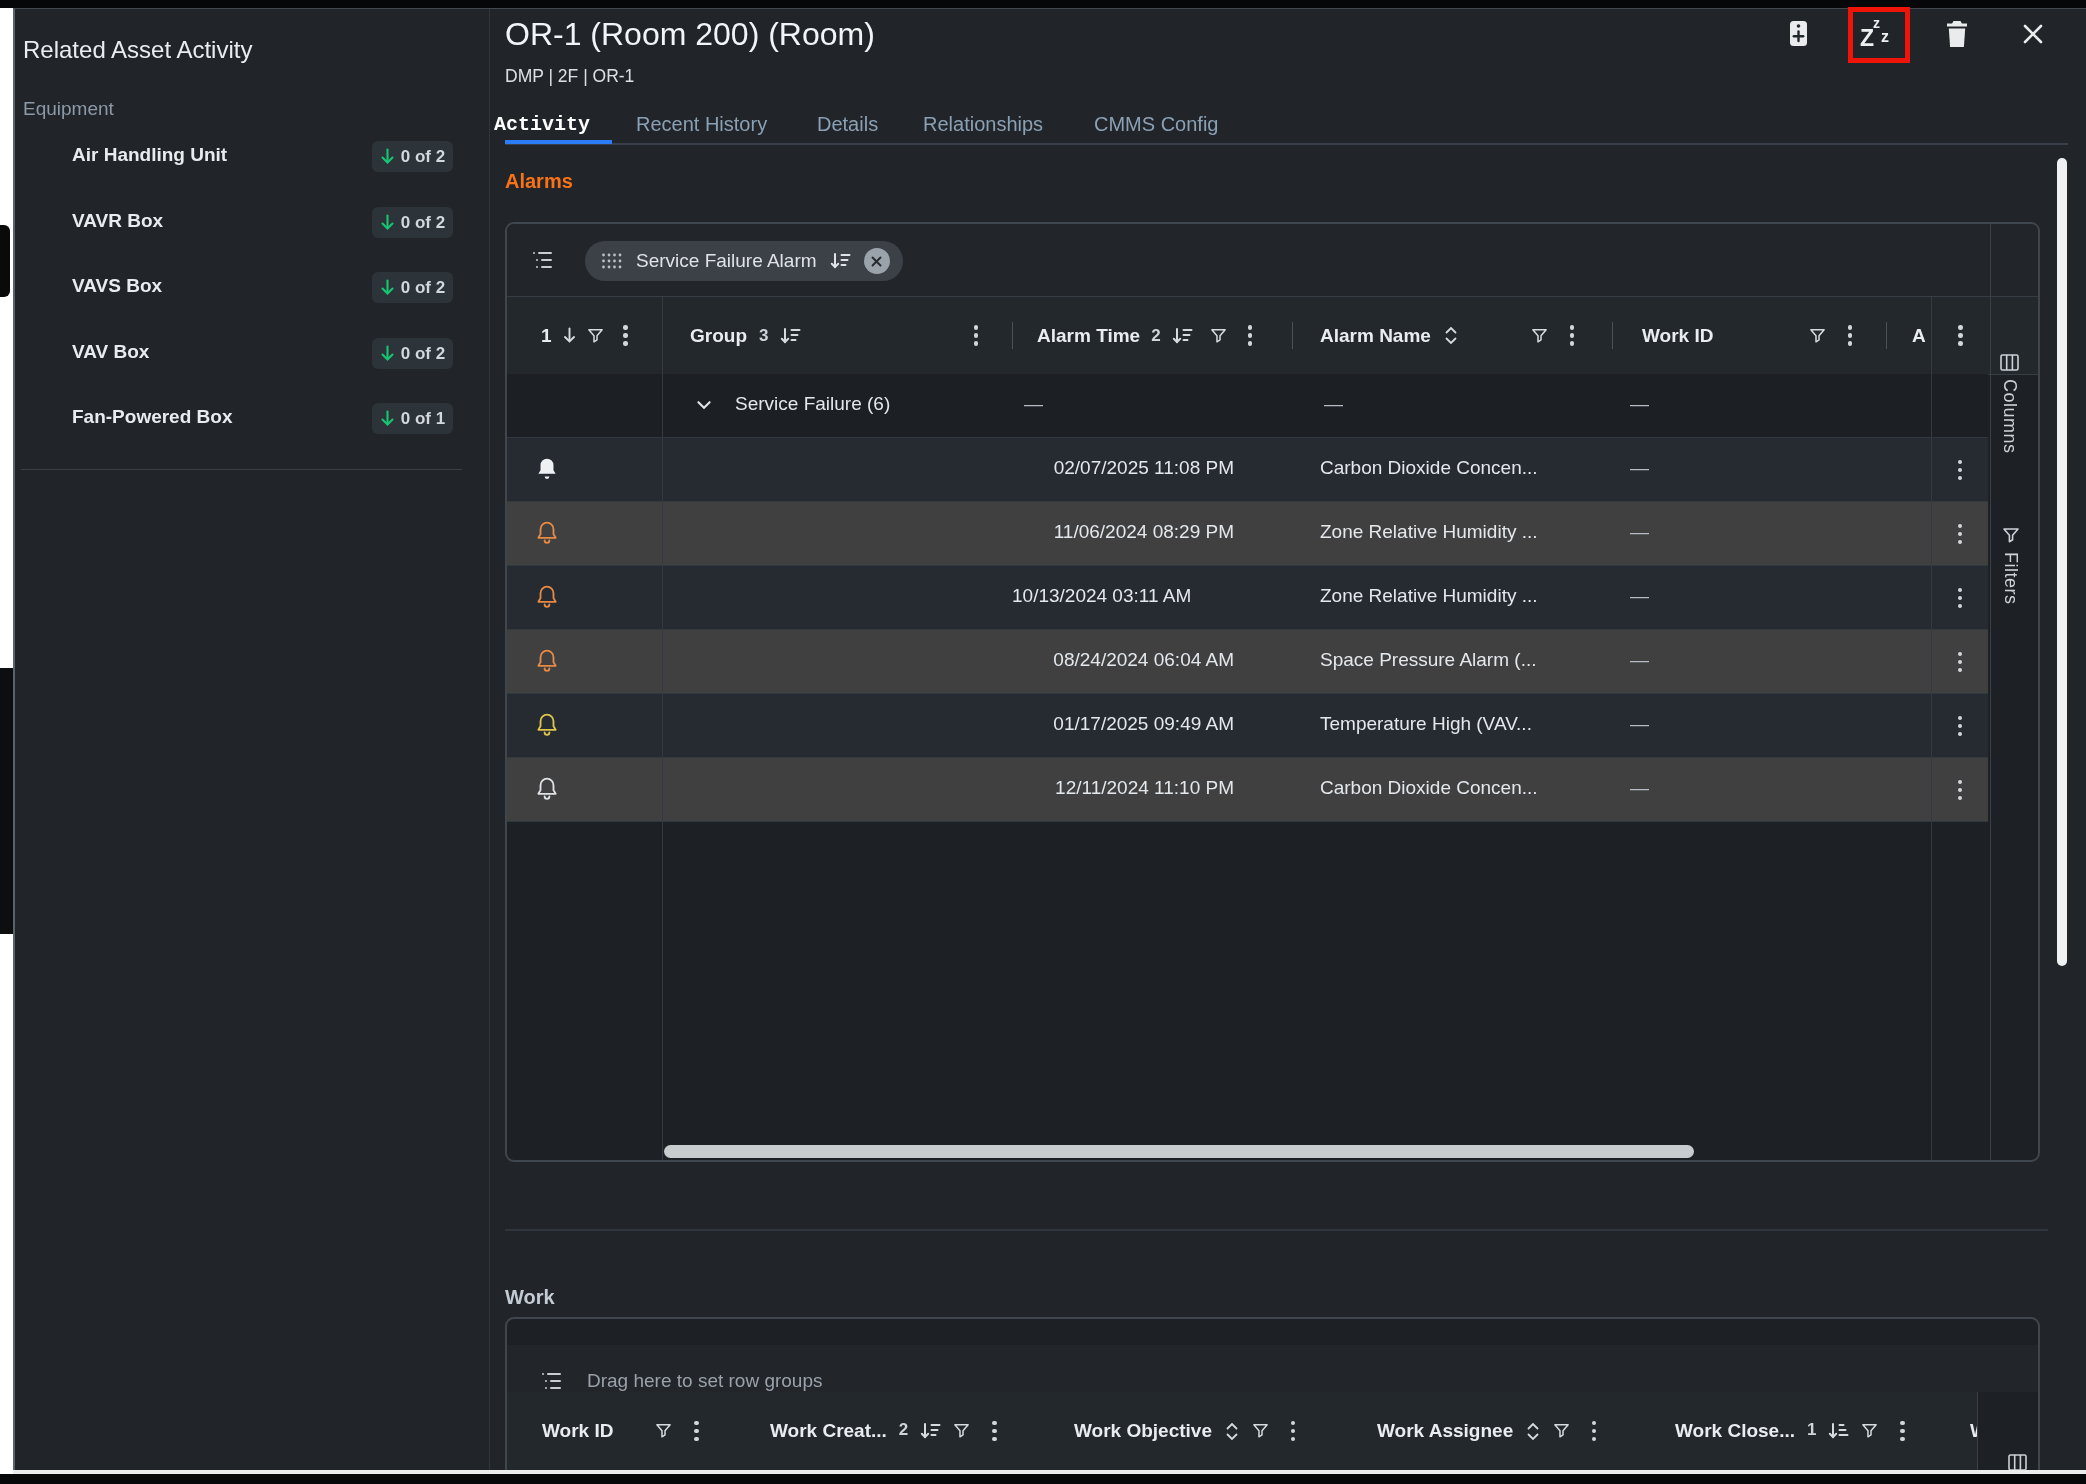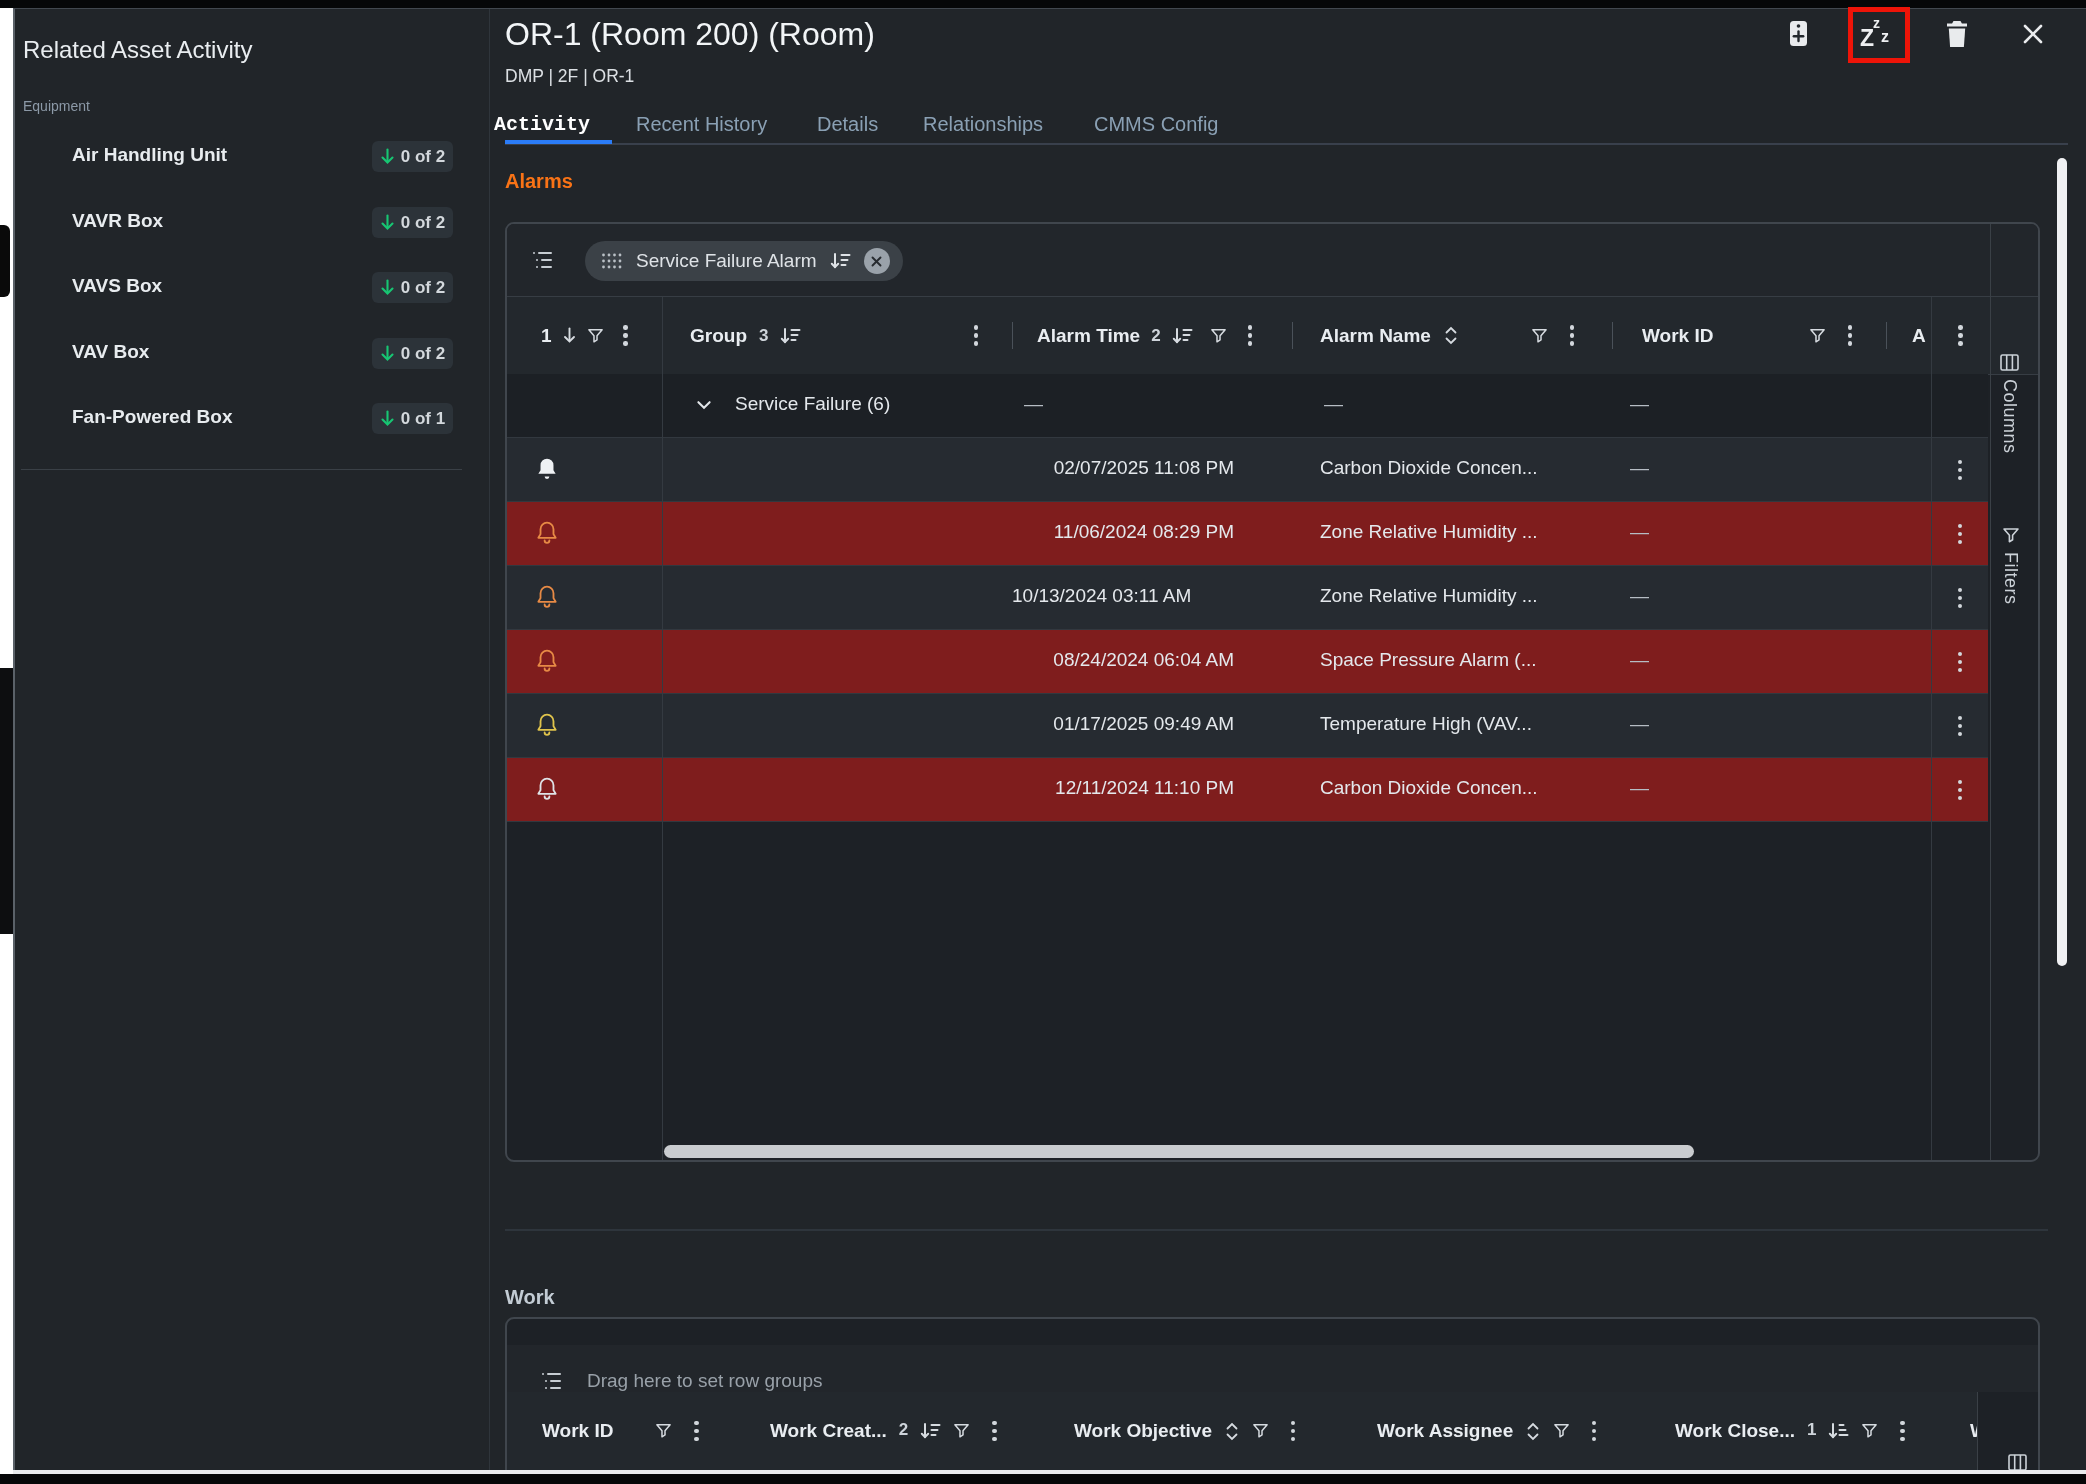--- a/index.html
+++ b/index.html
@@ -10,21 +10,21 @@
   .sliver{left:0;top:0;width:13px;height:1484px;background:#ffffff;}
   .sliver-frag1{left:0;top:225px;width:10px;height:72px;background:#0a0a0a;border-radius:0 6px 6px 0;}
   .sliver-frag2{left:0;top:668px;width:13px;height:266px;background:#0d0e10;}
   .topbar{left:0;top:0;width:2086px;height:8px;background:#060708;}
   
   .panel{left:13px;top:8px;width:2073px;height:1462px;background:#212529;
          border-left:2px solid #5a6168;border-top:1px solid #42484f;box-sizing:border-box;}
   .vdivider{left:489px;top:9px;width:1px;height:1461px;background:#2f353b;}
   
   .sb-title{left:23px;top:36px;font-size:24px;color:#e9edf0;}
-  .sb-section{left:23px;top:98px;font-size:14px;color:#8c99a7;}
+  .sb-section{left:23px;top:98px;font-size:19px;color:#8c99a7;}
   .sb-item-label{font-size:19px;font-weight:700;color:#e8ecef;}
   .sb-badge{width:81px;height:31px;background:#2c3339;border-radius:6px;display:flex;align-items:center;
             justify-content:center;gap:6px;}
   .sb-badge span{font-size:17px;font-weight:700;color:#d3d8dc;}
   .sb-divider{left:21px;top:469px;width:441px;height:1px;background:#3a4046;}
   
   .dt-title{left:505px;top:16px;font-size:32px;color:#f2f5f7;}
   .dt-sub{left:505px;top:66px;font-size:17.5px;color:#dce0e4;}
   .act-btn{width:38px;height:38px;display:flex;align-items:center;justify-content:center;cursor:pointer;}
   .red-box{left:1848px;top:7px;width:62px;height:56px;border:5px solid #ee1408;box-sizing:border-box;}
@@ -48,21 +48,21 @@
   .ghead{left:0;width:100%;height:77px;background:#23282d;border-bottom:1px solid #373d44;}
   .hcell{position:absolute;top:0;height:77px;display:flex;align-items:center;box-sizing:border-box;}
   .hlabel{font-weight:700;font-size:19px;color:#e9edf1;white-space:nowrap;}
   .sortnum{font-weight:700;font-size:17px;color:#ced4da;}
   .hsep{position:absolute;top:25px;width:1px;height:27px;background:#4a5159;}
   .kebab{width:24px;height:26px;display:inline-flex;align-items:center;justify-content:center;cursor:pointer;flex:none;}
   .kebab i{width:4.5px;height:4.5px;border-radius:50%;background:#d2d7dc;
            box-shadow:0 -8px 0 #d2d7dc,0 8px 0 #d2d7dc;display:block;}
   .grow{position:absolute;left:0;width:1481px;height:64px;border-bottom:1px solid #32383f;box-sizing:border-box;}
   .row-light{background:#262b31;}
-  .row-dark{background:#7f1d1d;}
+  .row-dark{background:#404040;}
   .row-group{background:#1c2025;}
   .cell-text{font-size:19px;color:#e4e8ec;white-space:nowrap;}
   .dash{font-size:19px;color:#b6bdc4;}
   .bell-solid{color:#eef1f4;} .bell-orange{color:#e78a45;} .bell-yellow{color:#e0c44c;} .bell-gray{color:#dfe3e7;}
   .vline{position:absolute;width:1px;background:#343a41;}
   .hscroll{position:absolute;left:157px;top:921px;width:1030px;height:13px;background:#c9cccf;border-radius:7px;cursor:pointer;}
   .tool-tab{position:absolute;display:flex;flex-direction:column;align-items:center;gap:8px;cursor:pointer;}
   .vtext{writing-mode:vertical-rl;font-size:18px;color:#ccd2d8;letter-spacing:0.5px;}
   .dragrow{left:0;top:0;width:100%;height:72px;background:#22262b;border-bottom:1px solid #373d44;
            display:flex;align-items:center;gap:24px;padding-left:33px;box-sizing:border-box;margin-top:26px;}

